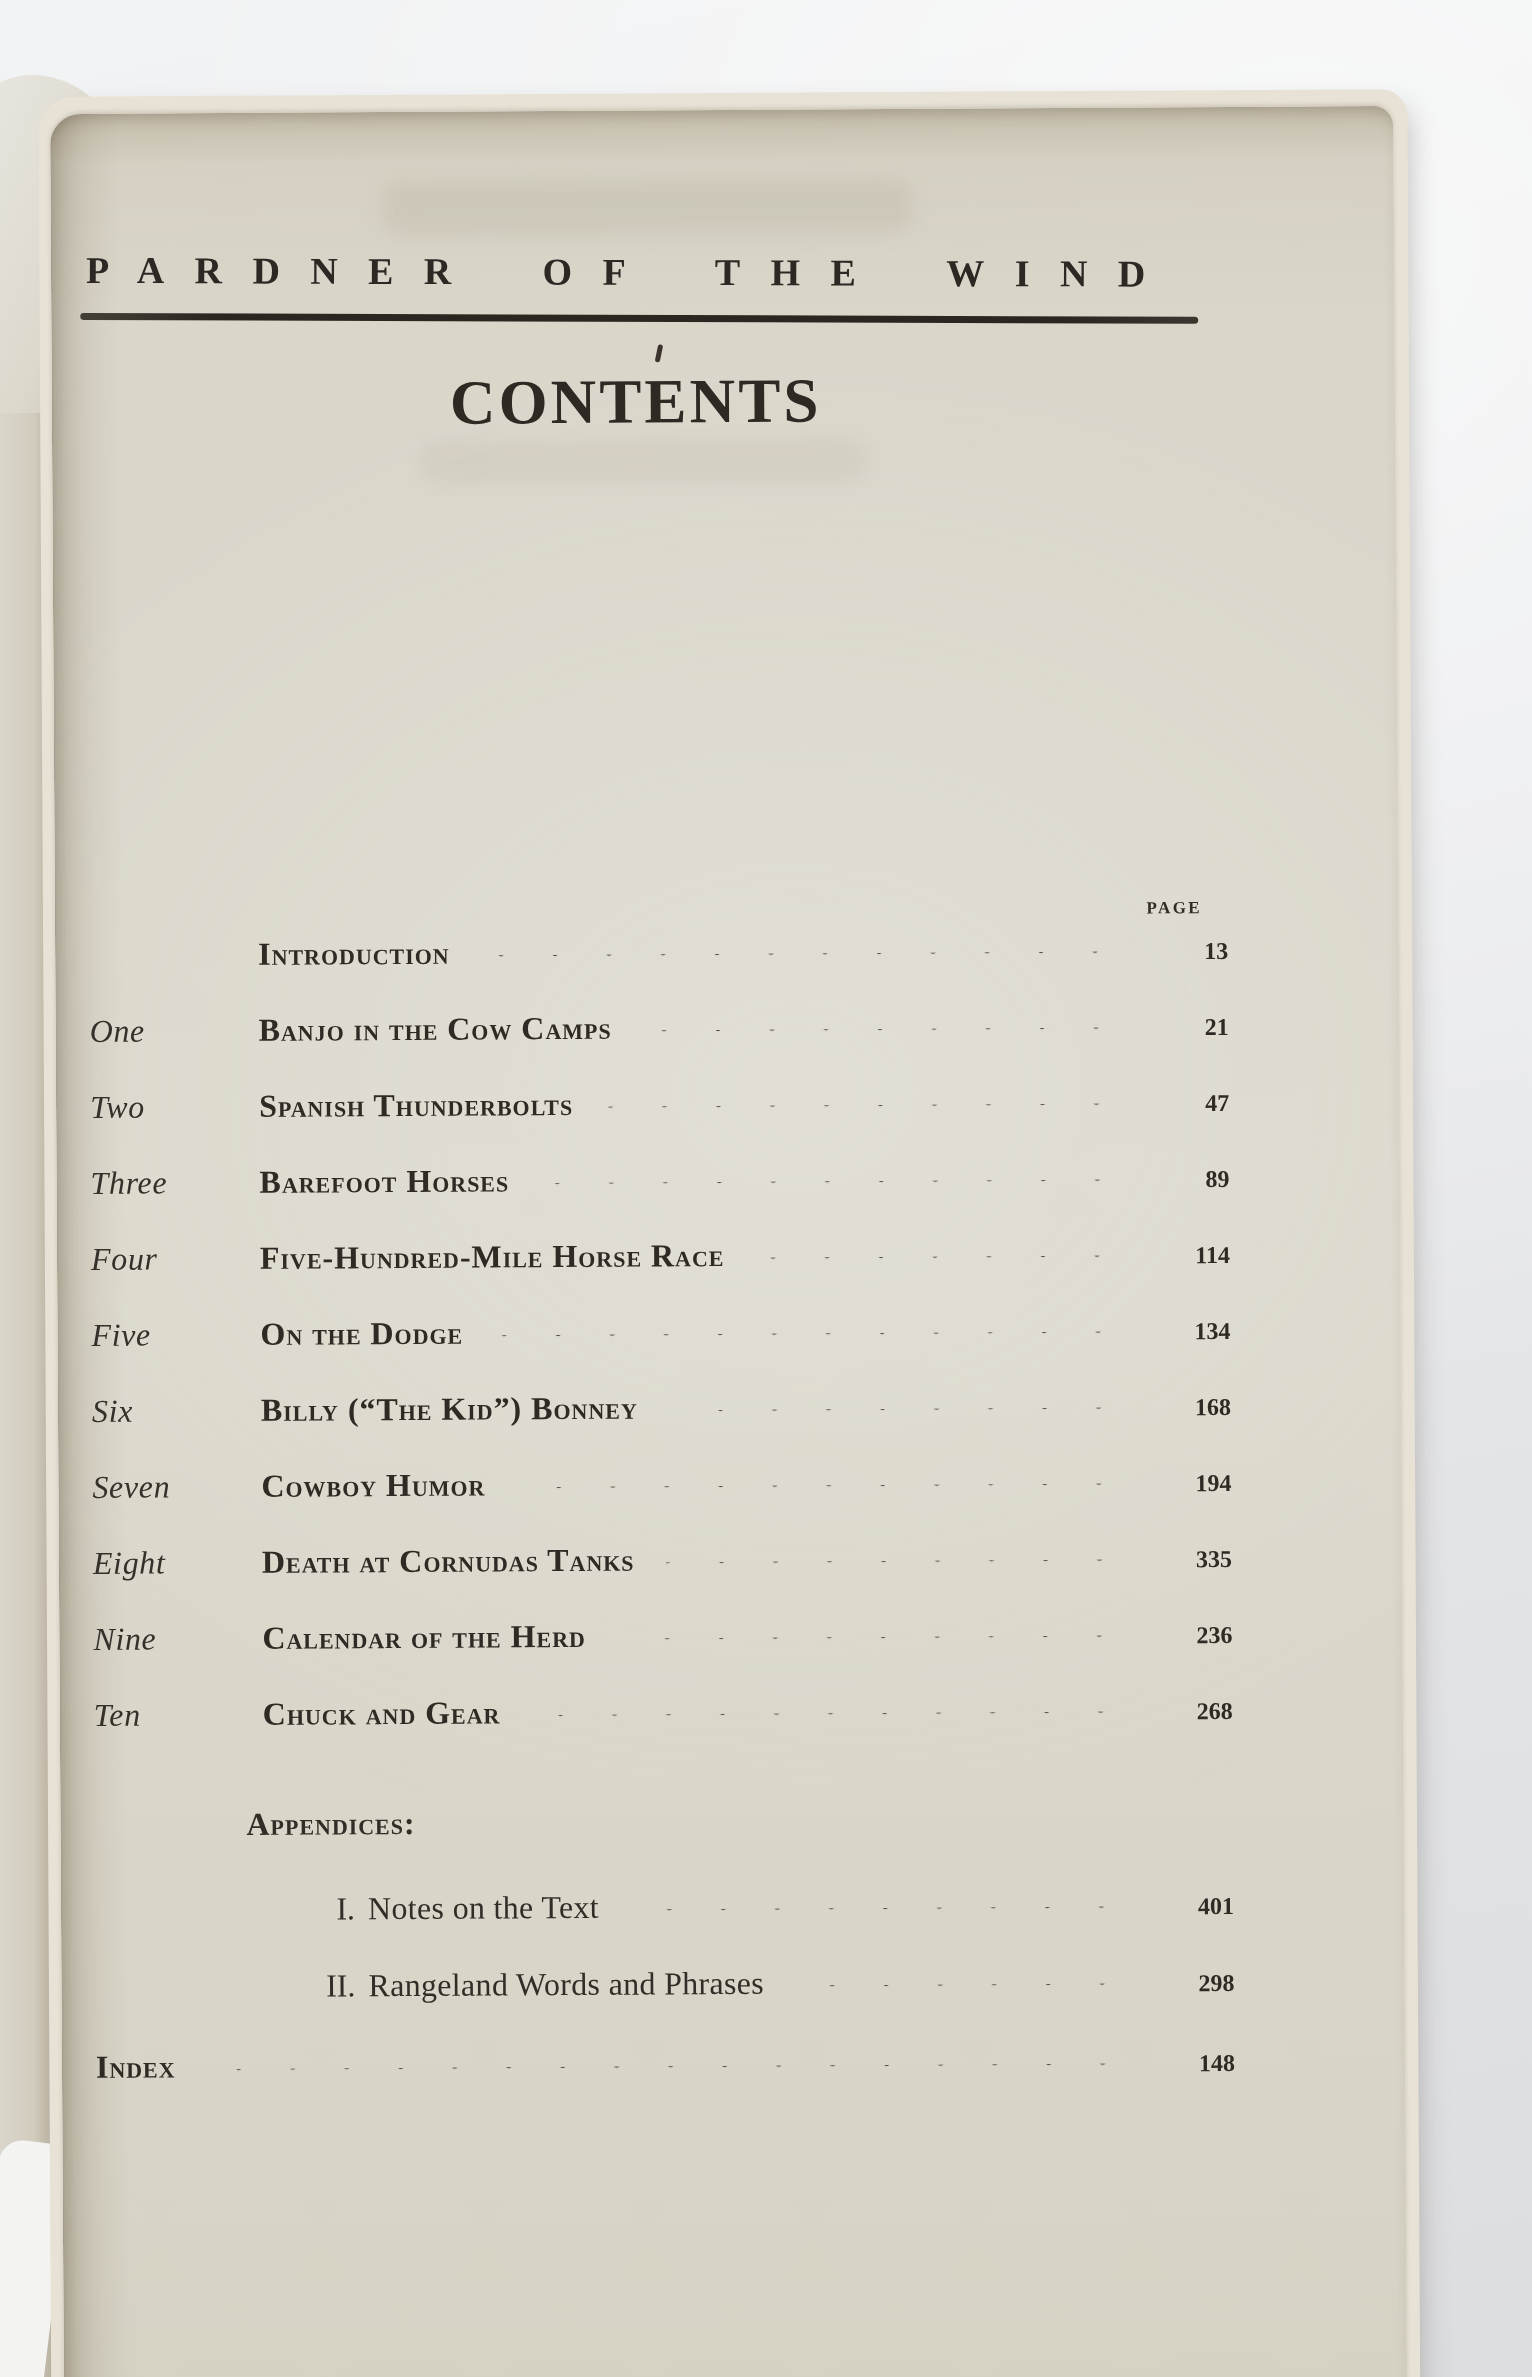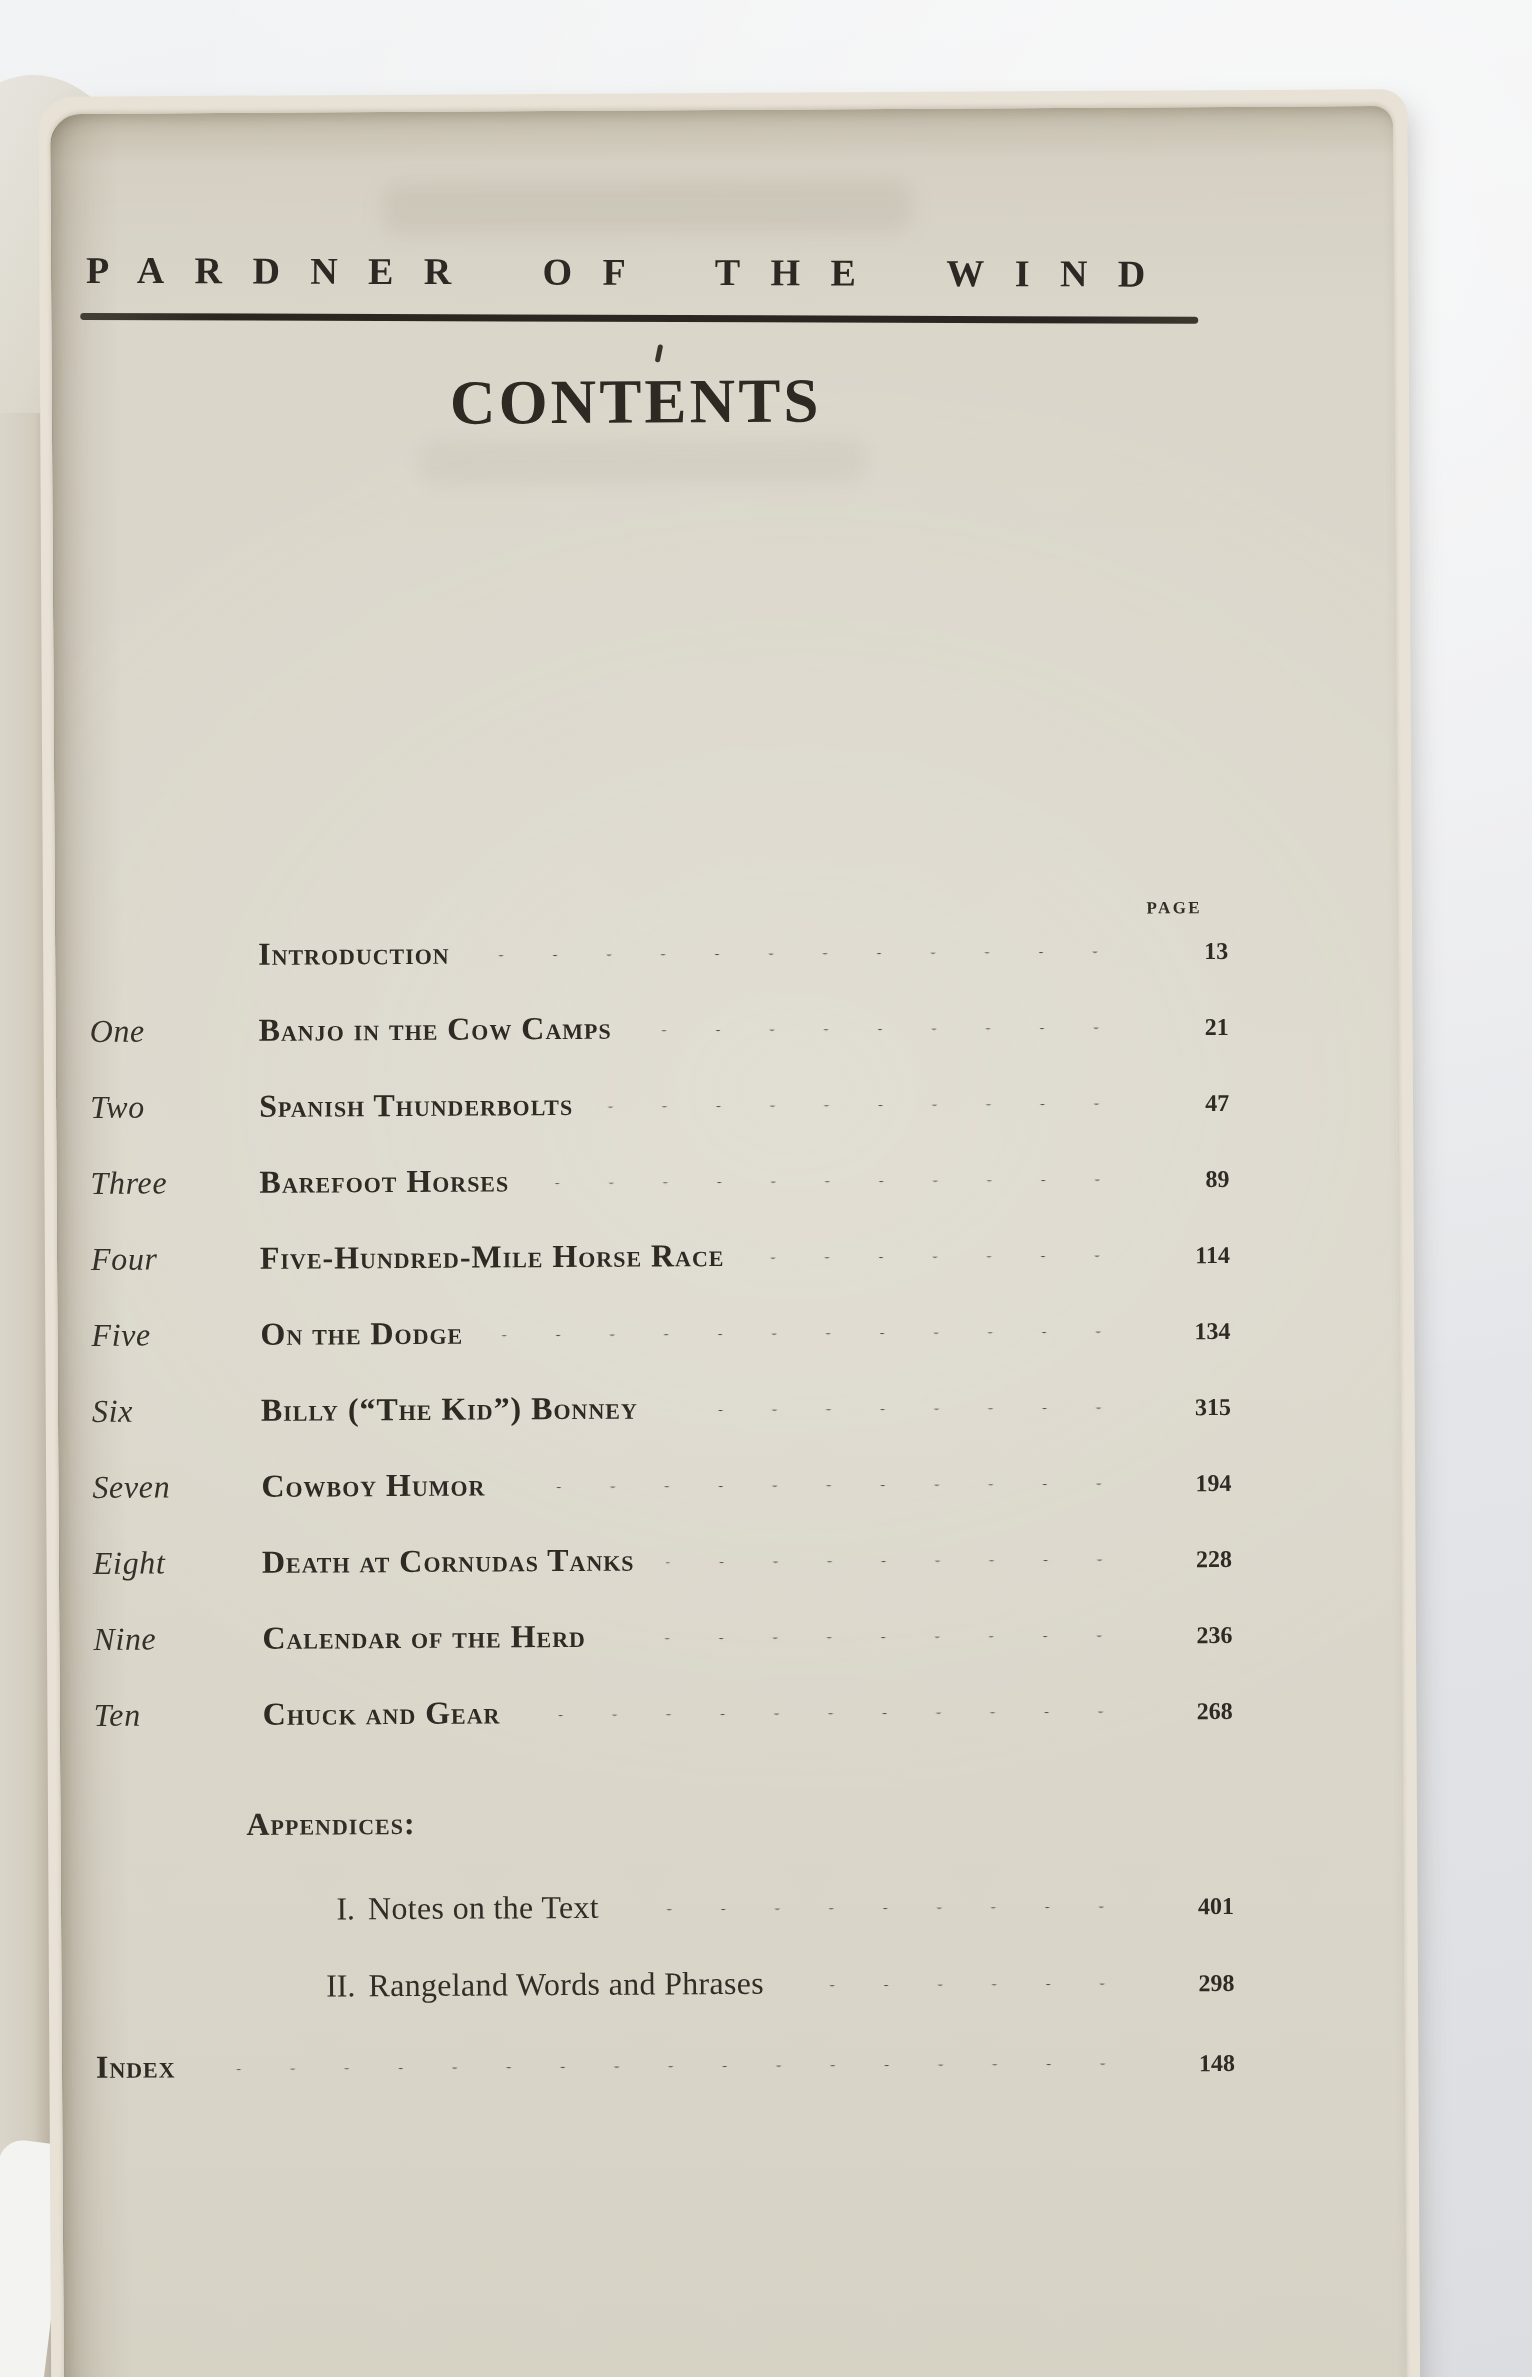--- a/index.html
+++ b/index.html
@@ -188,35 +188,35 @@
     <span class="chap">Five</span>
     <span class="t-title">On the Dodge</span>
     <span class="dots"></span>
     <span class="t-page">134</span>
   </div>
 
   <div class="toc-row">
     <span class="chap">Six</span>
     <span class="t-title">Billy (“The Kid”) Bonney</span>
     <span class="dots"></span>
-    <span class="t-page">315</span>
+    <span class="t-page">168</span>
   </div>
 
   <div class="toc-row">
     <span class="chap">Seven</span>
     <span class="t-title">Cowboy Humor</span>
     <span class="dots"></span>
     <span class="t-page">194</span>
   </div>
 
   <div class="toc-row">
     <span class="chap">Eight</span>
     <span class="t-title">Death at Cornudas Tanks</span>
     <span class="dots"></span>
-    <span class="t-page">228</span>
+    <span class="t-page">335</span>
   </div>
 
   <div class="toc-row">
     <span class="chap">Nine</span>
     <span class="t-title">Calendar of the Herd</span>
     <span class="dots"></span>
     <span class="t-page">236</span>
   </div>
 
   <div class="toc-row">

